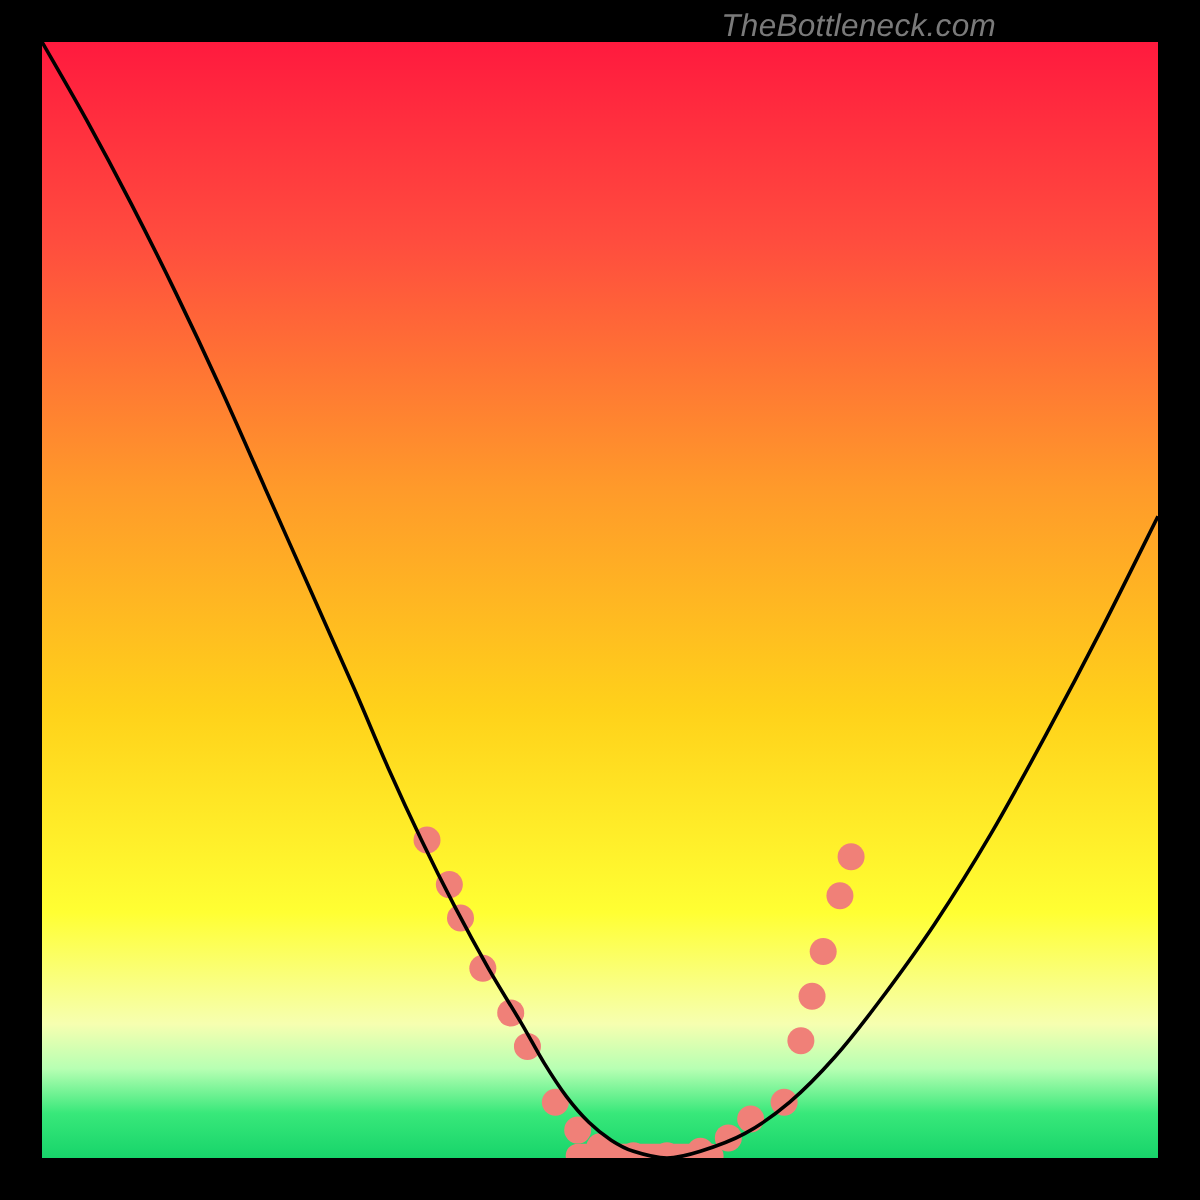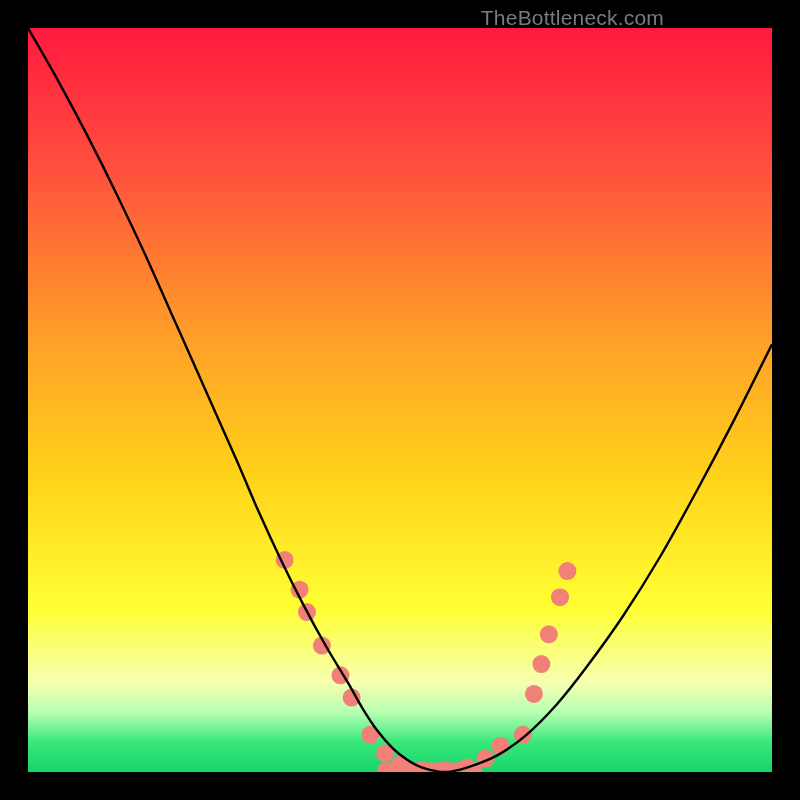--- a/index.html
+++ b/index.html
@@ -11,20 +11,21 @@
     background: #000;
     font-family: Arial, Helvetica, sans-serif;
   }
   .frame {
     position: absolute;
     left: 0;
     top: 0;
     width: 676px;
     height: 800px;
     background: #000;
+    font-style: italic;
   }
   .plot {
     position: absolute;
     left: 28px;
     top: 28px;
     width: 744px;
     height: 744px;
     overflow: hidden;
   }
   .watermark {

